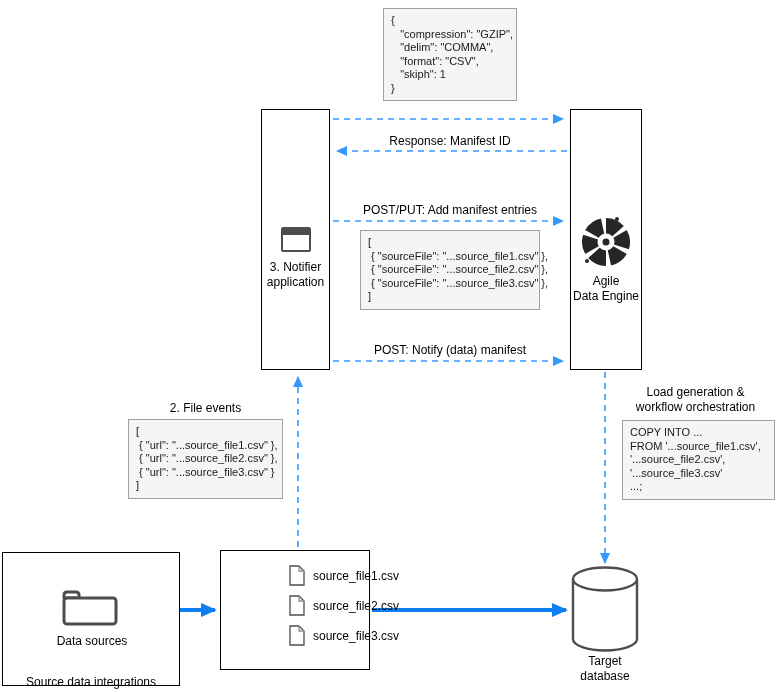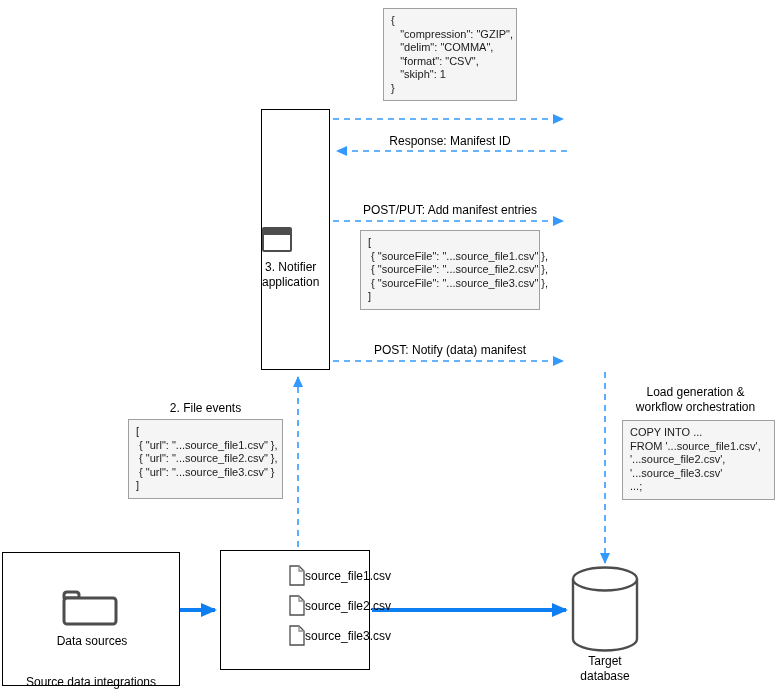--- a/index.html
+++ b/index.html
@@ -24,23 +24,23 @@
   .lbl{position:absolute;font-size:12px;line-height:15px;text-align:center;white-space:pre-line;}
   .arrow-label{position:absolute;left:330px;width:240px;text-align:center;font-size:12px;}
   svg.overlay{position:absolute;left:0;top:0;pointer-events:none;}
   .dashed-line{stroke:var(--dashed-arrow);stroke-width:1.6;stroke-dasharray:6 5;fill:none;}
   .solid-line{stroke:var(--solid-arrow);stroke-width:4;fill:none;}
   .mk-dashed{fill:var(--dashed-arrow);}
   .mk-solid{fill:var(--solid-arrow);}
   .window-icon{width:30px;height:25px;border:2px solid var(--shape-stroke);border-radius:2px;box-sizing:border-box;background:#FFFFFF;}
   .window-icon .titlebar{height:6px;background:var(--shape-stroke);}
   .shape{stroke:var(--shape-stroke);fill:#FFFFFF;}
-  .file-row{position:absolute;display:flex;align-items:center;padding-left:48px;}
+  .file-row{position:absolute;display:flex;align-items:center;gap:8px;padding-left:48px;}
   .file-row span{font-size:12px;}
-  .flex-col-center{display:flex;flex-direction:column;align-items:flex-start;}
+  .flex-col-center{display:flex;flex-direction:column;align-items:center;}
 </style>
 </head>
 <body>
 
 <div id="canvas">
 
   <svg class="overlay" width="781" height="692" viewBox="0 0 781 692">
     <defs>
       <marker id="ad-r" markerUnits="userSpaceOnUse" markerWidth="12" markerHeight="11" refX="10" refY="5" orient="auto">
         <path class="mk-dashed" d="M0 0 L11 5 L0 10 Z"></path>
@@ -71,20 +71,40 @@
   <div class="arrow-label" style="top:343px;">POST: Notify (data) manifest</div>
 
   <div class="node-box flex-col-center" style="left:261px;top:109px;width:69px;height:261px;">
     <div class="window-icon" style="margin-top:117px;">
       <div class="titlebar"></div>
     </div>
     <div class="lbl" style="position:static;margin-top:8px;">3. Notifier
 application</div>
   </div>
 
+  <div class="node-box flex-col-center" style="left:570px;top:109px;width:72px;height:261px;">
+    <svg width="52" height="52" viewBox="0 0 52 52" style="margin-top:106px;">
+      <g fill="#262626">
+        <g id="blades">
+          <path d="M26 26 L26 2 A24 24 0 0 1 43.8 9.9 Z"></path>
+          <path d="M26 26 L26 2 A24 24 0 0 1 43.8 9.9 Z" transform="rotate(60 26 26)"></path>
+          <path d="M26 26 L26 2 A24 24 0 0 1 43.8 9.9 Z" transform="rotate(120 26 26)"></path>
+          <path d="M26 26 L26 2 A24 24 0 0 1 43.8 9.9 Z" transform="rotate(180 26 26)"></path>
+          <path d="M26 26 L26 2 A24 24 0 0 1 43.8 9.9 Z" transform="rotate(240 26 26)"></path>
+          <path d="M26 26 L26 2 A24 24 0 0 1 43.8 9.9 Z" transform="rotate(300 26 26)"></path>
+        </g>
+        <circle cx="26" cy="26" r="8.5" fill="#FFFFFF"></circle>
+        <circle cx="26" cy="26" r="3.5"></circle>
+        <circle cx="37" cy="3" r="2"></circle>
+        <circle cx="7" cy="45" r="2"></circle>
+      </g>
+    </svg>
+    <div class="lbl" style="position:static;margin-top:6px;">Agile
+Data Engine</div>
+  </div>
 
   <div class="code-block" style="left:360px;top:230px;width:180px;">[
  { "sourceFile": "...source_file1.csv" },
  { "sourceFile": "...source_file2.csv" },
  { "sourceFile": "...source_file3.csv" },
 ]</div>
 
   <div class="lbl" style="left:128px;top:401px;width:155px;">2. File events</div>
   <div class="code-block" style="left:128px;top:419px;width:155px;">[
  { "url": "...source_file1.csv" },

